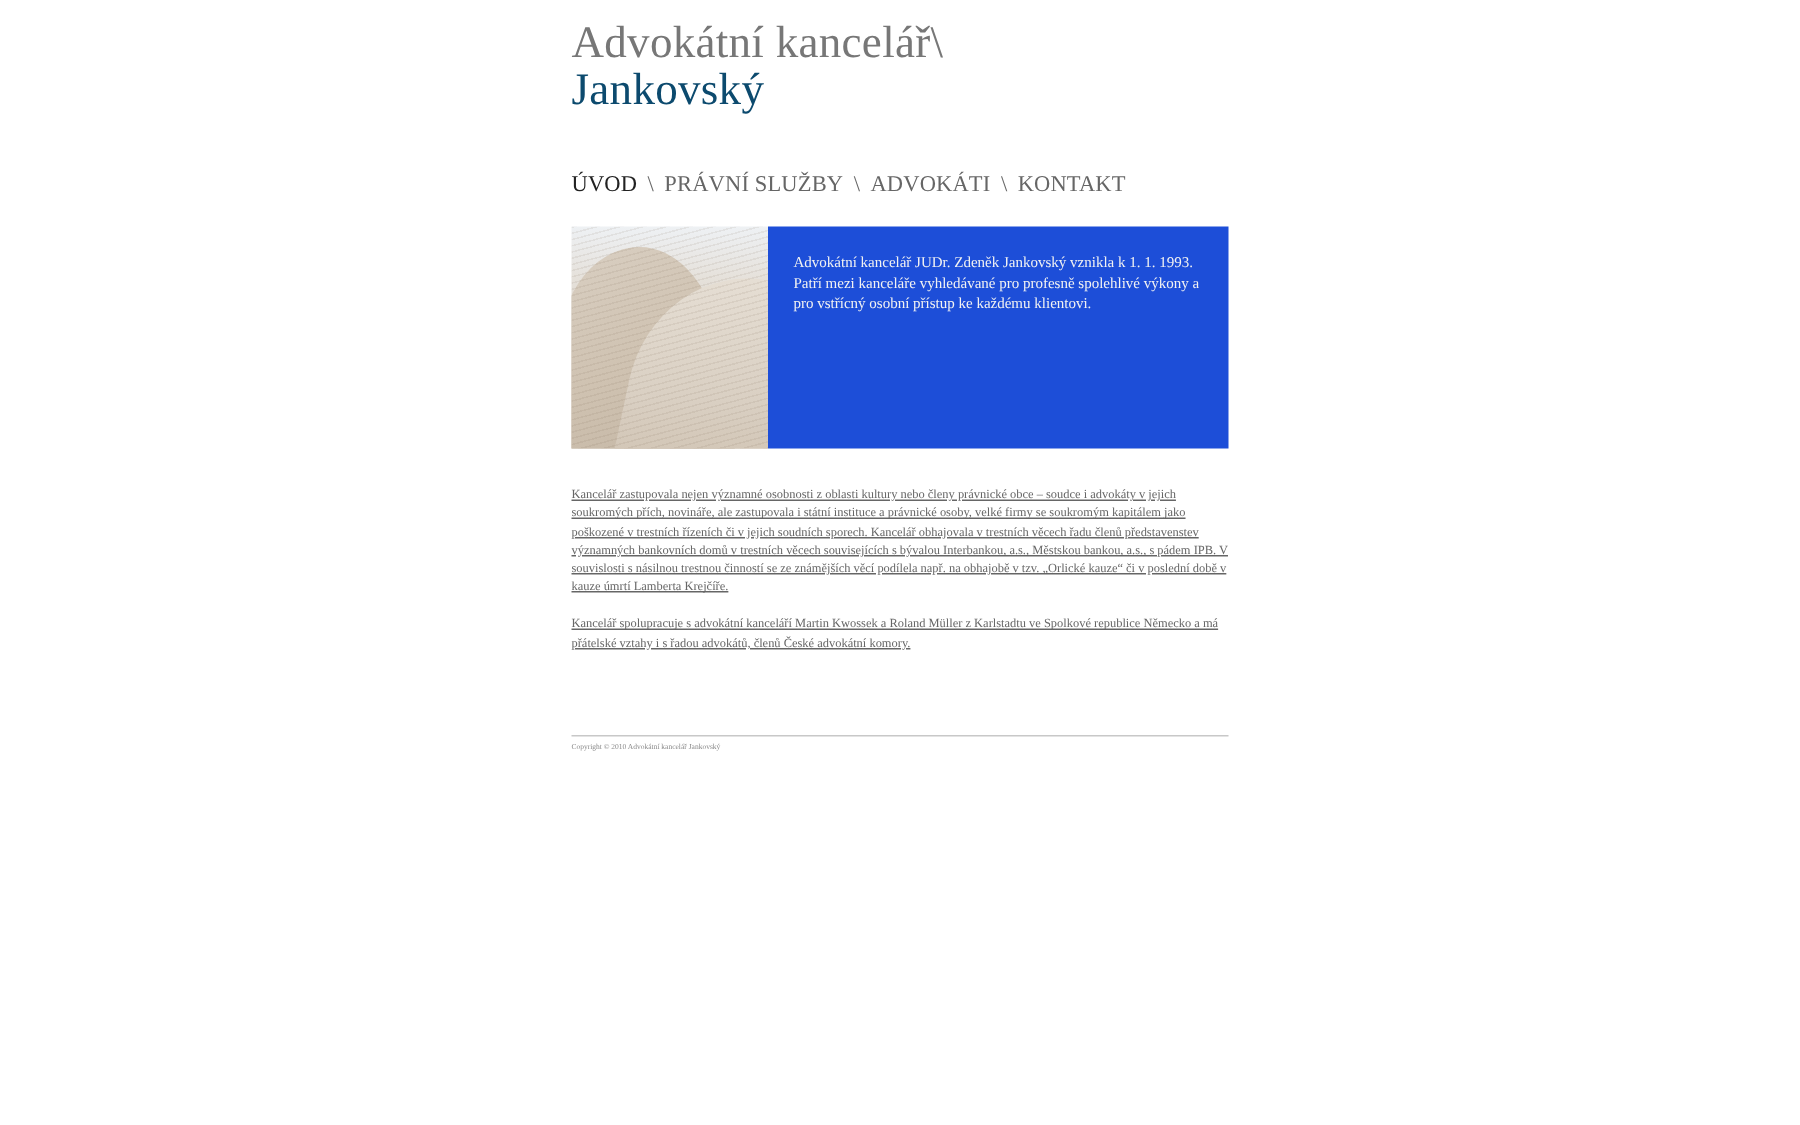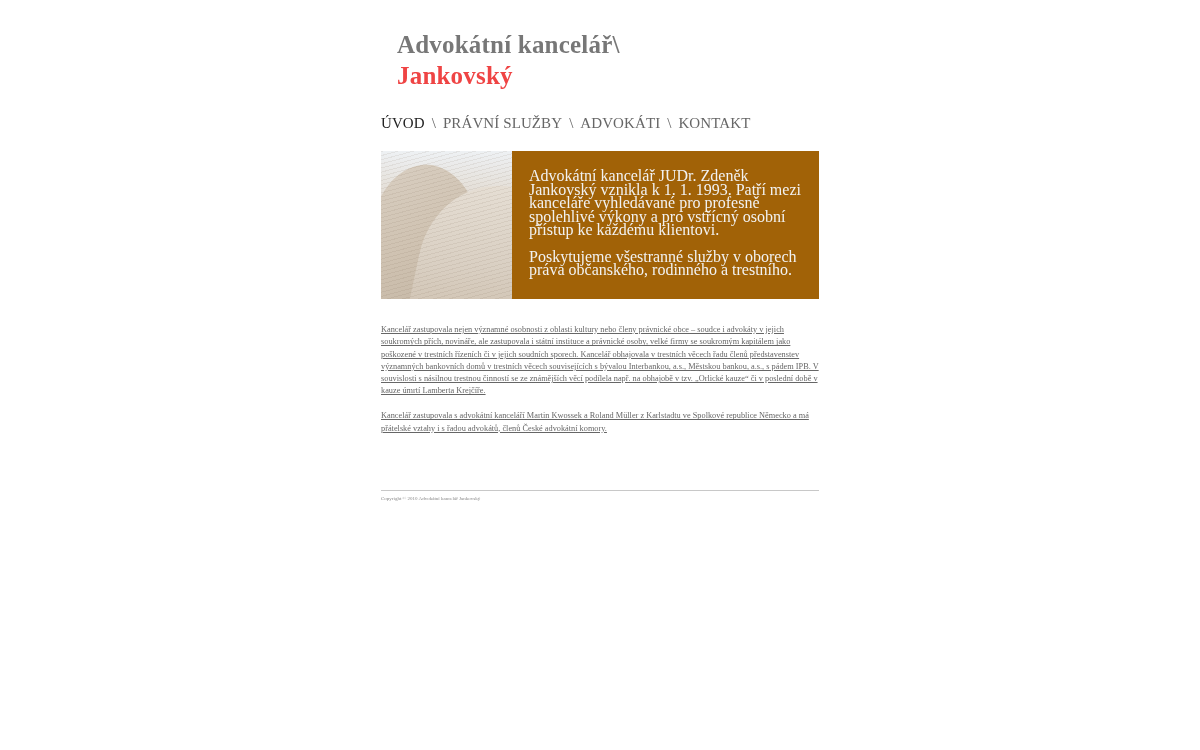--- a/index.html
+++ b/index.html
@@ -1,34 +1,34 @@
 <!DOCTYPE html>
 <html><head>
 <meta charset="utf-8">
 <style>
   html, body { margin: 0; padding: 0; background: #ffffff; }
   body { width: 1200px; height: 750px; position: relative; overflow: hidden; font-family: "Liberation Serif", "DejaVu Serif", serif; }
   .page { position: absolute; left: 381px; top: 0; width: 438px; }
-  .title { margin: 16px; padding-top: 13px; font-weight: bold; font-size: 25px; line-height: 31px; }
+  .title { margin: 0; padding-top: 13px; font-weight: normal; font-size: 30px; line-height: 31px; }
   .title .l1 { color: #777777; display: block; letter-spacing: 0.2px; }
-  .title .l2 { color: #ef4444; display: block; letter-spacing: 0.2px; }
+  .title .l2 { color: #0c4a6e; display: block; letter-spacing: 0.2px; }
   .nav { position: absolute; top: 115px; left: 0; font-size: 15px; color: #555; white-space: nowrap; }
   .nav a { color: #666; text-decoration: none; letter-spacing: 0.1px; }
   .nav a.active { color: #222; }
   .nav .sep { color: #666; margin: 0 7px; }
   .hero { position: absolute; top: 151px; left: 0; width: 438px; height: 148px; display: flex; }
   .hero-img { width: 131px; height: 148px; position: relative; overflow: hidden;
     background: linear-gradient(180deg, #eef1f4 0%, #e6e2dc 22%, #d6cbbd 55%, #c9bcab 100%); }
   .hero-img .pg1 { position: absolute; left: -10px; top: 14px; width: 110px; height: 150px; border-radius: 55% 45% 0 0;
     background: linear-gradient(160deg, #d9cfc2 0%, #cfc2b1 50%, #c2b4a2 100%); transform: rotate(-8deg); }
   .hero-img .pg2 { position: absolute; left: 40px; top: 32px; width: 130px; height: 140px; border-radius: 60% 0 0 0;
     background: linear-gradient(170deg, #e7e0d6 0%, #d9cfc2 60%, #cdbfad 100%); transform: rotate(12deg); }
   .hero-img .lines { position: absolute; inset: 0;
     background: repeating-linear-gradient(165deg, rgba(120,100,80,0.10) 0 1px, transparent 1px 4px); }
-  .hero-text { flex: 1; background: #a16207; color: #f2f2f2; padding: 18px 17px 0 17px; font-size: 16px; line-height: 13.5px; }
+  .hero-text { flex: 1; background: #1d4ed8; color: #f2f2f2; padding: 18px 17px 0 17px; font-size: 10px; line-height: 13.5px; }
   .hero-text p { margin: 0 0 13px 0; }
   .body-text { position: absolute; top: 324px; left: 0; width: 440px; color: #666; font-size: 8.3px; line-height: 12.3px; }
   .body-text p { margin: 0 0 12.5px 0; text-decoration: underline; }
   .footer-line { position: absolute; top: 490px; left: 0; width: 438px; height: 1px; background: #c8c8c8; }
   .copyright { position: absolute; top: 496px; left: 0; font-size: 5px; color: #888; white-space: nowrap; }
 </style>
 </head>
 <body>
 
 <div class="page">
@@ -42,24 +42,23 @@
   </nav>
 
   <div class="hero">
     <div class="hero-img">
       <div class="pg1"></div>
       <div class="pg2"></div>
       <div class="lines"></div>
     </div>
     <div class="hero-text">
       <p>Advokátní kancelář JUDr. Zdeněk Jankovský vznikla k 1. 1. 1993. Patří mezi kanceláře vyhledávané pro profesně spolehlivé výkony a pro vstřícný osobní přístup ke každému klientovi.</p>
-      <p>Poskytujeme všestranné služby v oborech práva občanského, rodinného a trestního.</p>
     </div>
   </div>
 
   <div class="body-text">
     <p>Kancelář zastupovala nejen významné osobnosti z oblasti kultury nebo členy právnické obce – soudce i advokáty v jejich soukromých přích, novináře, ale zastupovala i státní instituce a právnické osoby, velké firmy se soukromým kapitálem jako poškozené v trestních řízeních či v jejich soudních sporech. Kancelář obhajovala v trestních věcech řadu členů představenstev významných bankovních domů v trestních věcech souvisejících s bývalou Interbankou, a.s., Městskou bankou, a.s., s pádem IPB. V souvislosti s násilnou trestnou činností se ze známějších věcí podílela např. na obhajobě v tzv. „Orlické kauze“ či v poslední době v kauze úmrtí Lamberta Krejčíře.</p>
-    <p>Kancelář zastupovala s advokátní kanceláří Martin Kwossek a Roland Müller z Karlstadtu ve Spolkové republice Německo a má přátelské vztahy i s řadou advokátů, členů České advokátní komory.</p>
+    <p>Kancelář spolupracuje s advokátní kanceláří Martin Kwossek a Roland Müller z Karlstadtu ve Spolkové republice Německo a má přátelské vztahy i s řadou advokátů, členů České advokátní komory.</p>
   </div>
 
   <div class="footer-line"></div>
   <div class="copyright">Copyright © 2010 Advokátní kancelář Jankovský</div>
 </div>
 
 </body></html>

